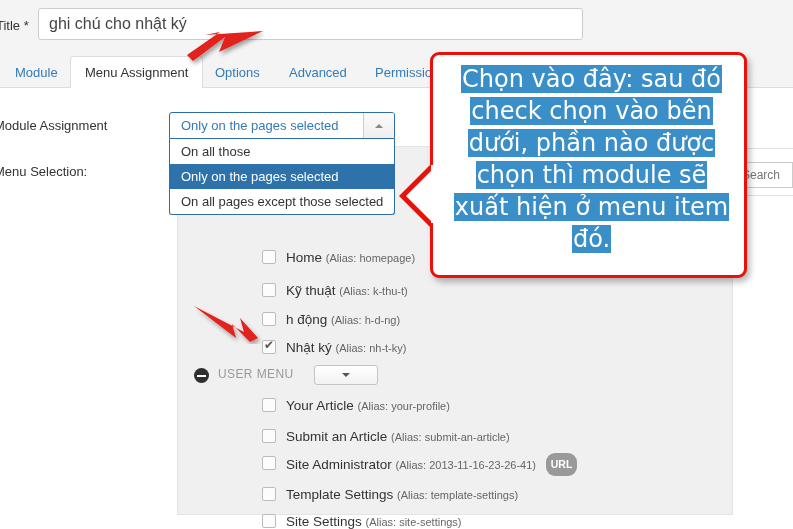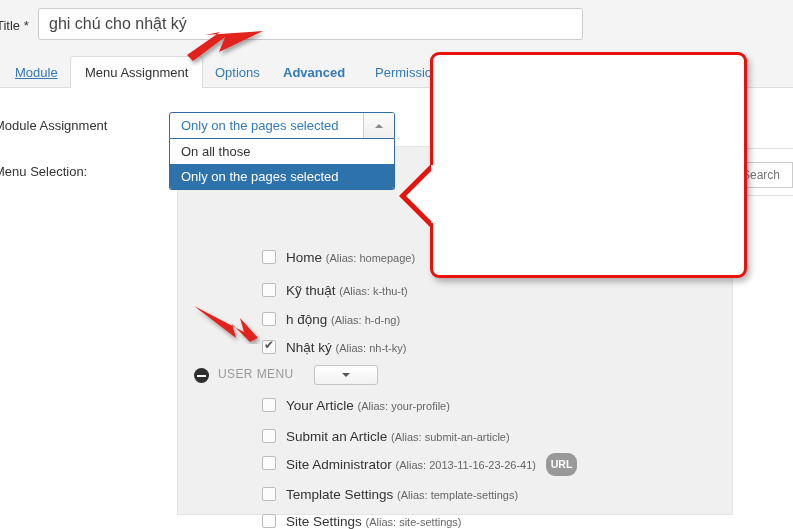--- a/index.html
+++ b/index.html
@@ -175,24 +175,24 @@
 
 <div id="root">
 
   <div class="title-row">
     <div class="title-label">Title *</div>
     <input class="title-input" type="text" value="ghi chú cho nhật ký" style="">
   </div>
 
   <div class="tabs">
     <div class="tabs-base"></div>
-    <div class="tab" style="left:0px;text-decoration:underline;">Module</div>
+    <div class="tab" style="left:0px;">Module</div>
     <div class="tab active" style="left:70px;">Menu Assignment</div>
     <div class="tab" style="left:200px;">Options</div>
-    <div class="tab" style="left:268px;font-weight:bold;">Advanced</div>
+    <div class="tab" style="left:274px;">Advanced</div>
     <div class="tab" style="left:360px;">Permissions</div>
   </div>
 
   <div class="panel"></div>
 
   <div class="form-row lbl-module-assignment">Module Assignment</div>
   <div class="form-row lbl-menu-selection">Menu Selection:</div>
 
   <div class="search-area">
     <div class="search-hline"></div>
@@ -290,27 +290,36 @@
   <div class="select-wrap">
     <div class="select-box">
       <span class="select-value">Only on the pages selected</span>
       <span class="select-caret-btn">
         <span class="caret-up"></span>
       </span>
     </div>
     <div class="select-menu">
       <div class="opt">On all those</div>
       <div class="opt sel">Only on the pages selected</div>
+      <div class="opt">On all pages except those selected</div>
     </div>
   </div>
 
   <div class="callout">
     <div class="tail-red"></div>
     <div class="tail-white"></div>
     <div class="tail-mask"></div>
+    <div class="callout-text">
+      <span>Chọn vào đây: sau đó</span><br>
+      <span>check chọn vào bên</span><br>
+      <span>dưới, phần nào được</span><br>
+      <span>chọn thì module sẽ</span><br>
+      <span>xuất hiện ở menu item</span><br>
+      <span>đó.</span>
+    </div>
   </div>
 
   <svg class="arrow arrow-tab" width="80" height="42" viewBox="0 0 80 42">
     <defs>
       <filter id="sh1" x="-30%" y="-30%" width="180%" height="180%">
         <feDropShadow dx="2" dy="3" stdDeviation="2" flood-color="#000" flood-opacity="0.35"></feDropShadow>
       </filter>
     </defs>
     <path d="M78 3 L34 24 L40 9 L8 33 L2 27 L35 4 L20 7 Z" fill="#e2201a" filter="url(#sh1)"></path>
   </svg>

